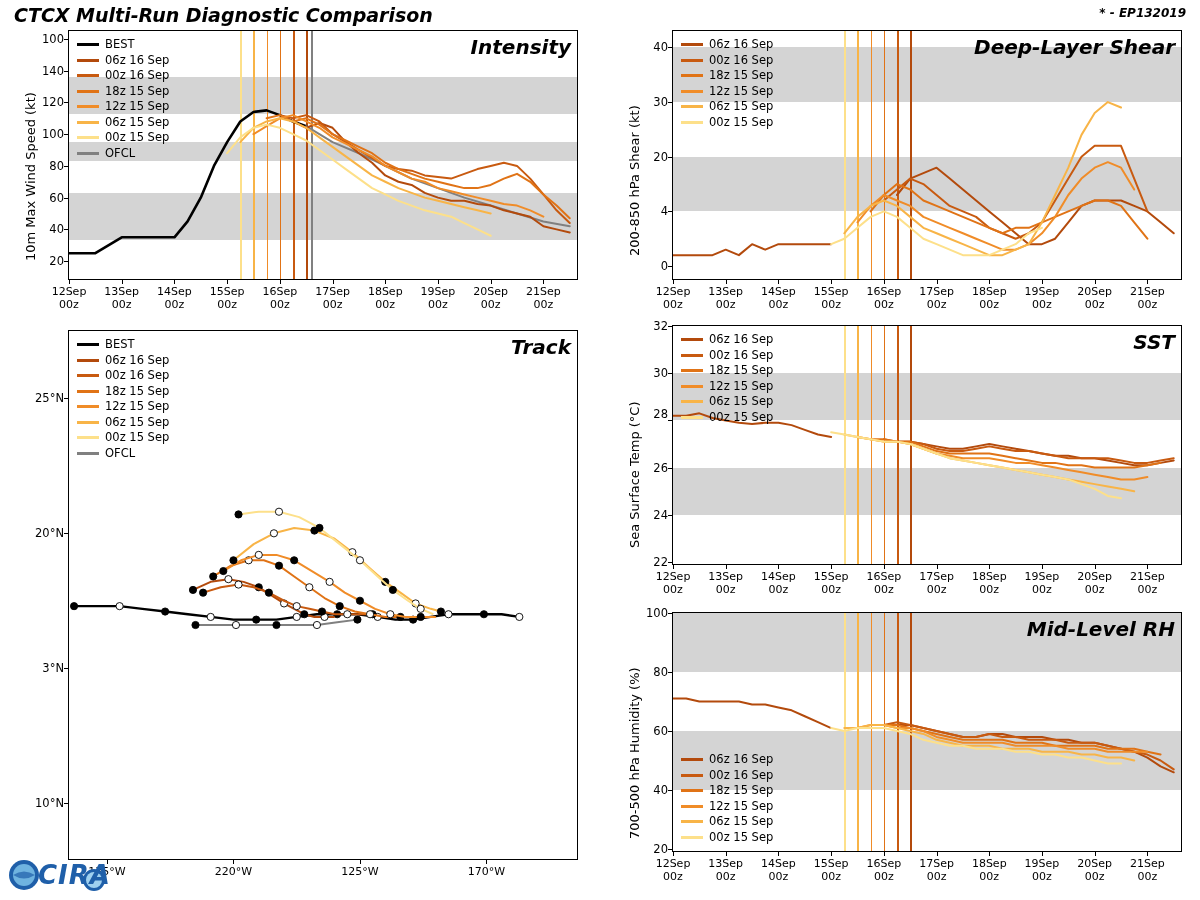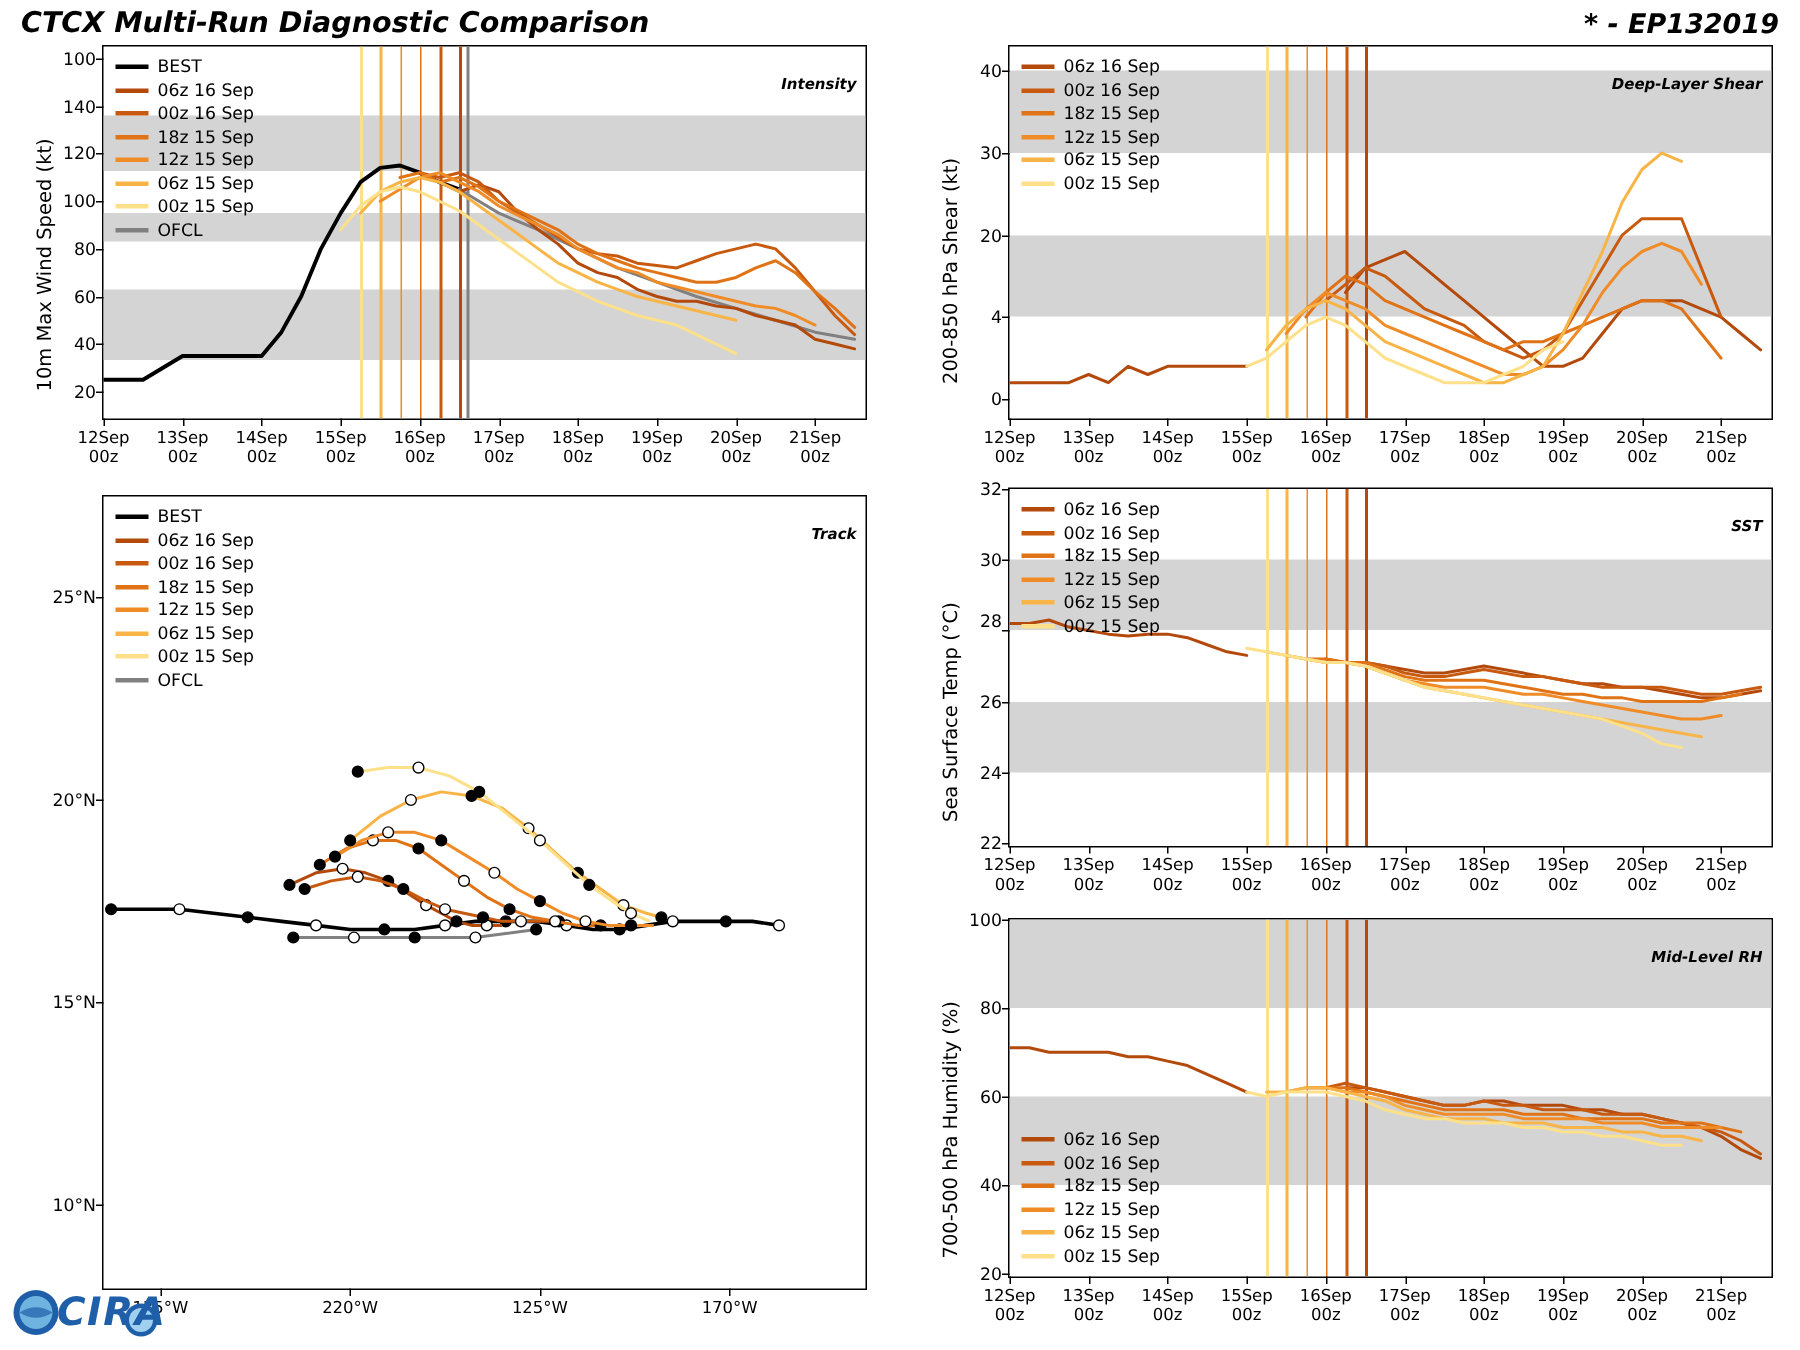--- a/index.html
+++ b/index.html
@@ -1,23 +1,23 @@
 <!DOCTYPE html>
 <html><head>
 <meta charset="utf-8">
 <style>
   html,body{margin:0;padding:0;background:#ffffff;}
   body{width:1200px;height:900px;position:relative;font-family:"DejaVu Sans",sans-serif;color:#000;overflow:hidden;}
   .title{position:absolute;left:14px;top:4px;font-size:19px;font-weight:bold;font-style:italic;letter-spacing:0px;}
-  .stormid{position:absolute;right:14px;top:6px;font-size:18px;font-weight:bold;font-style:italic;}
+  .stormid{position:absolute;right:14px;top:6px;font-size:12px;font-weight:bold;font-style:italic;}
   .panel{position:absolute;box-sizing:border-box;border:1px solid #000;background:#fff;}
   .plotarea{position:absolute;left:0;top:0;right:0;bottom:0;overflow:hidden;}
   .band{position:absolute;left:0;right:0;background:#d4d4d4;}
   .vline{position:absolute;top:0;bottom:0;width:1.5px;}
-  .panel-label{position:absolute;right:6px;top:4px;font-size:10px;font-weight:bold;font-style:italic;z-index:6;margin-top:16px;}
+  .panel-label{position:absolute;right:6px;top:4px;font-size:20px;font-weight:bold;font-style:italic;z-index:6;}
   svg.series{position:absolute;left:0;top:0;overflow:visible;}
   .legend{position:absolute;z-index:7;font-size:11.5px;line-height:15.5px;}
   .legend .row{display:flex;align-items:center;height:15.5px;white-space:nowrap;}
   .legend .sw{width:22px;height:3px;margin-right:6px;flex:none;}
   .ytick{position:absolute;right:100%;margin-right:5px;transform:translateY(-50%);font-size:11.5px;white-space:nowrap;}
   .ytickmark{position:absolute;right:100%;width:5px;height:1px;background:#000;}
   .xtick{position:absolute;top:100%;margin-top:6px;transform:translateX(-50%);font-size:11px;text-align:center;line-height:13px;white-space:pre;}
   .xtickmark{position:absolute;top:100%;width:1px;height:5px;background:#000;}
   .ylabel{position:absolute;transform-origin:0 0;font-size:13px;white-space:nowrap;}
   .logo{position:absolute;left:8px;bottom:4px;width:100px;height:42px;}
@@ -236,21 +236,21 @@
         <span class="sw" style="background: rgb(253, 224, 138);"></span>
         <span>00z 15 Sep</span>
       </div>
       <div class="row">
         <span class="sw" style="background: rgb(128, 128, 128);"></span>
         <span>OFCL</span>
       </div>
     </div>
 <div class="ytick" style="top: 472.051px;">10°N</div>
     <div class="ytickmark" style="top: 472.051px;"></div>
-    <div class="ytick" style="top: 337.179px;">15°N</div>
+    <div class="ytick" style="top: 337.179px;">3°N</div>
     <div class="ytickmark" style="top: 337.179px;"></div>
     <div class="ytick" style="top: 202.308px;">20°N</div>
     <div class="ytickmark" style="top: 202.308px;"></div>
     <div class="ytick" style="top: 67.4359px;">25°N</div>
     <div class="ytickmark" style="top: 67.4359px;"></div>
     <div class="xtick" style="left: 37.95px;">135°W</div>
     <div class="xtickmark" style="left: 37.95px;"></div>
     <div class="xtick" style="left: 164.45px;">220°W</div>
     <div class="xtickmark" style="left: 164.45px;"></div>
     <div class="xtick" style="left: 290.95px;">125°W</div>

